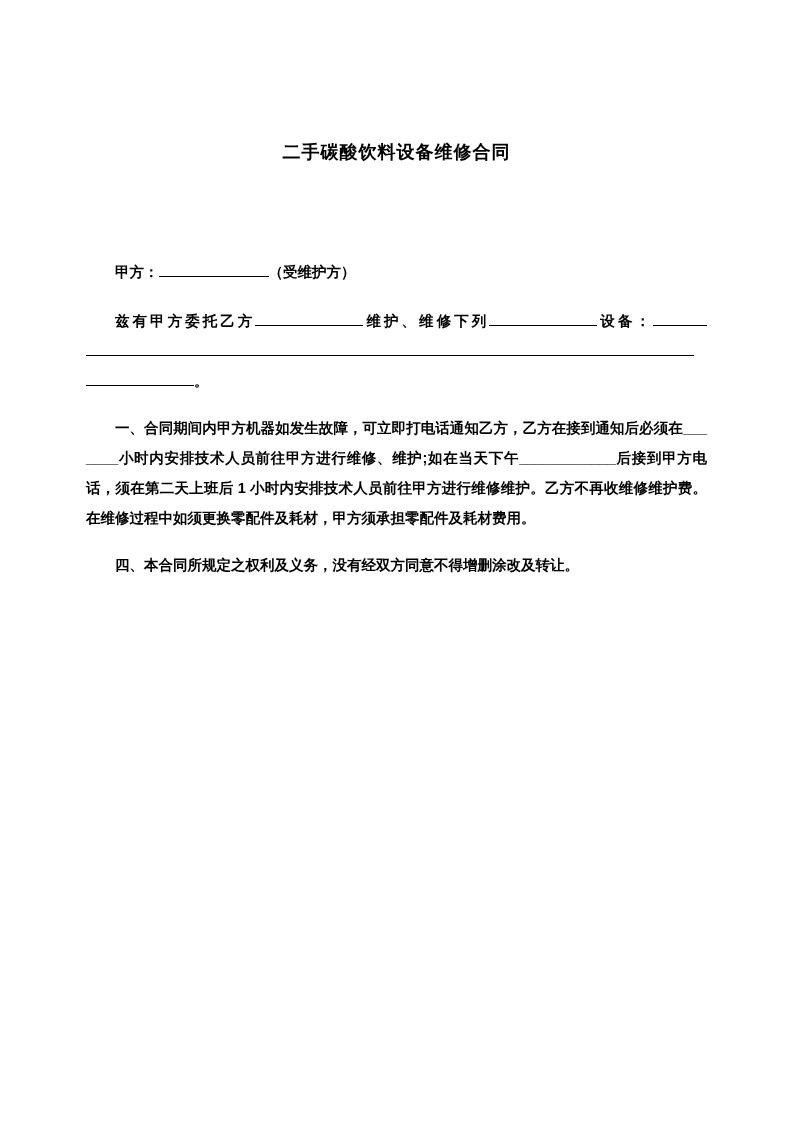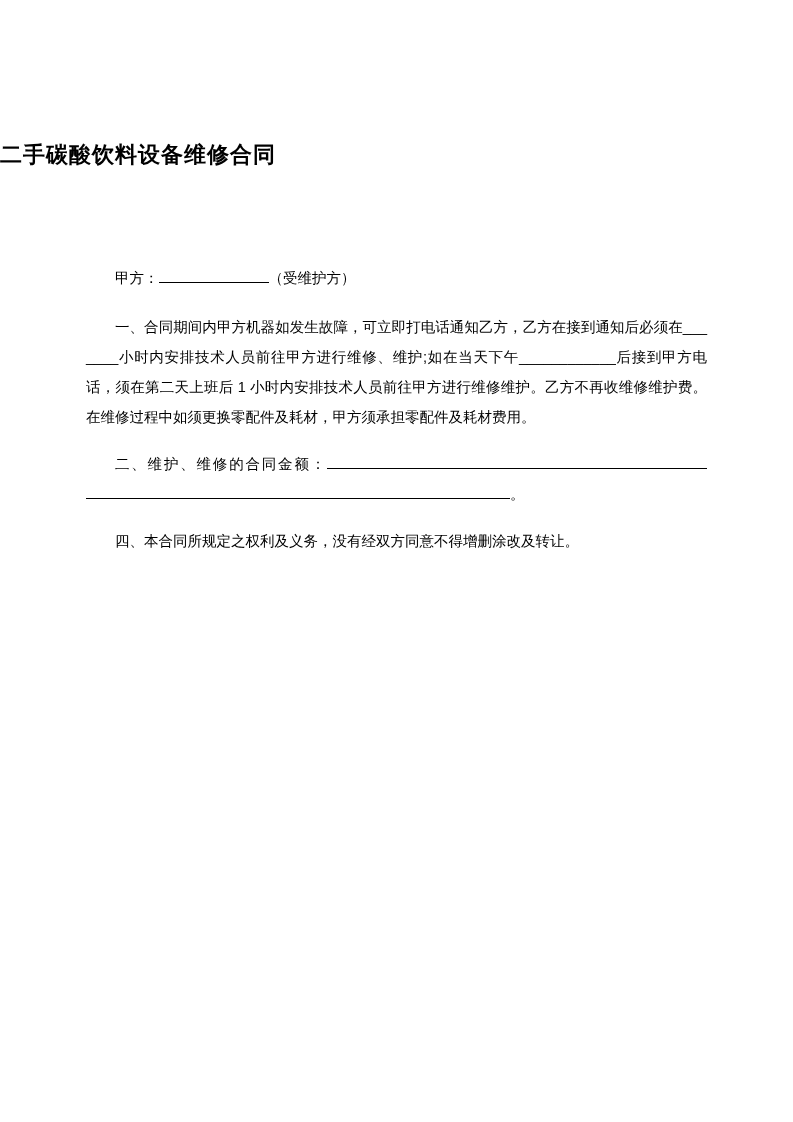--- a/index.html
+++ b/index.html
@@ -16,38 +16,40 @@
     overflow: hidden;
   }
   .page {
     width: 793px;
     height: 1122px;
     box-sizing: border-box;
     padding: 0;
     position: relative;
   }
   .doc-title {
-    font-size: 22px;
+    text-align: center;
+    font-size: 18px;
     font-weight: bold;
     letter-spacing: 1px;
     margin-top: 140px;
     margin-bottom: 16px;
     line-height: 1.4;
   }
   .body-block {
     margin-top: 92px;
     padding-left: 86px;
     padding-right: 86px;
   }
   .para {
     font-size: 14.5px;
     line-height: 30px;
     text-align: justify;
     margin: 0 0 17px 0;
     word-break: break-all;
+    font-weight: bold;
   }
   .para.indent {
     text-indent: 2em;
   }
   .para.party {
     margin-bottom: 19px;
     text-indent: 2em;
   }
   .gap-before {
     margin-top: 16px;
@@ -64,24 +66,24 @@
 
 <div class="page">
 
   <h1 class="doc-title">二手碳酸饮料设备维修合同</h1>
 
   <div class="body-block">
 
     <p class="para party"><span>甲方：</span><span class="blank" style="width:110px"></span><span>（受维护方）</span></p>
 
 
+    <p class="para indent"><span>兹有甲方委托乙方</span><span class="blank" style="width:108px"></span><span>维护、维修下列</span><span class="blank" style="width:108px"></span><span>设备：</span><span class="blank" style="width:54px"></span><span class="blank" style="width:608px"></span><span class="blank" style="width:108px"></span><span>。</span></p>
 
     <p class="para indent gap-before">一、合同期间内甲方机器如发生故障，可立即打电话通知乙方，乙方在接到通知后必须在_______小时内安排技术人员前往甲方进行维修、维护;如在当天下午____________后接到甲方电话，须在第二天上班后 1 小时内安排技术人员前往甲方进行维修维护。乙方不再收维修维护费。在维修过程中如须更换零配件及耗材，甲方须承担零配件及耗材费用。</p>
 
-    <p class="para indent gap-before"><span>二、维护、维修的合同金额：</span><span class="blank" style="width:380px"></span><span class="blank" style="width:424px"></span><span>。</span></p>
 
 
     <p class="para indent gap-before">四、本合同所规定之权利及义务，没有经双方同意不得增删涂改及转让。</p>
 
 
   </div>
 
 </div>
 
 </body></html>

